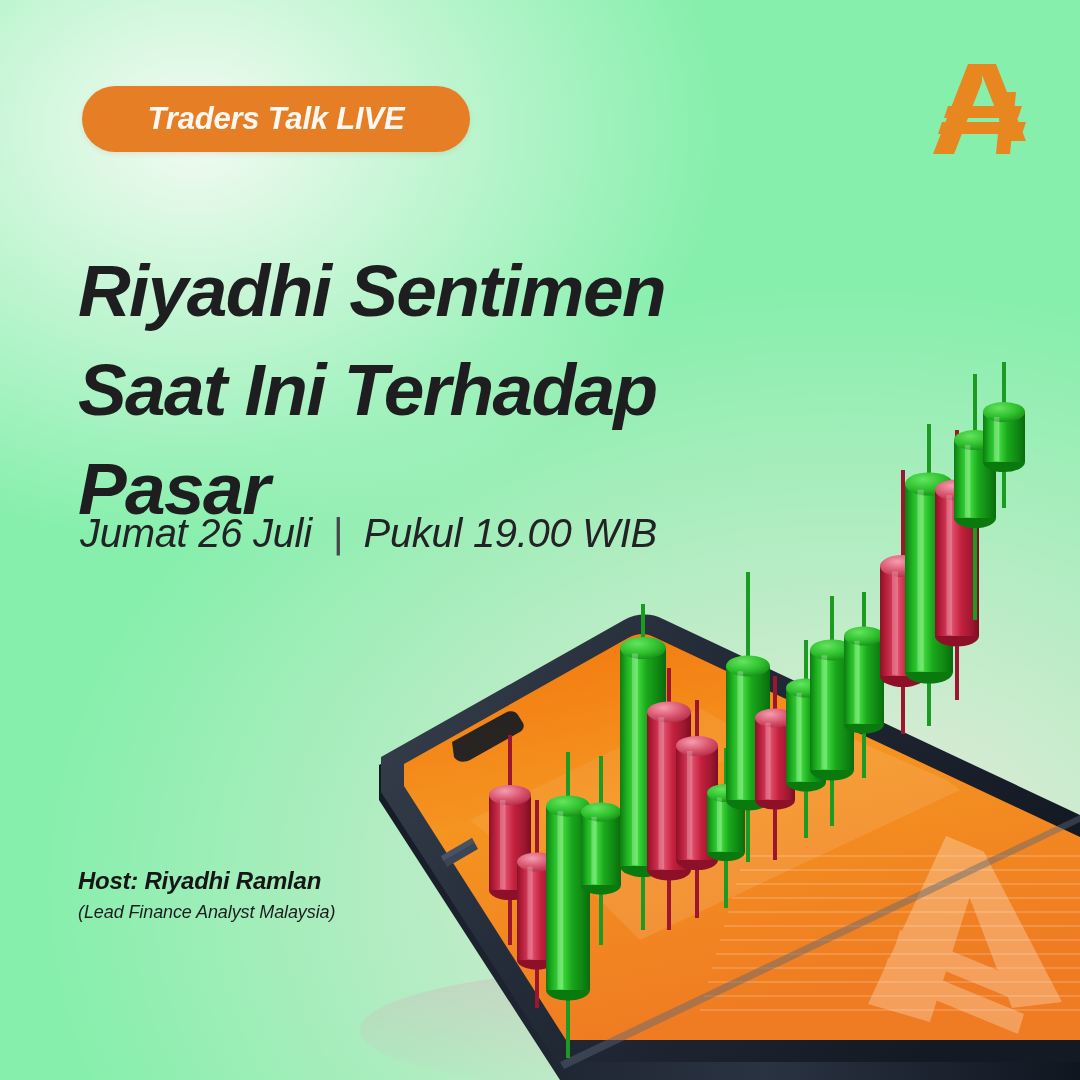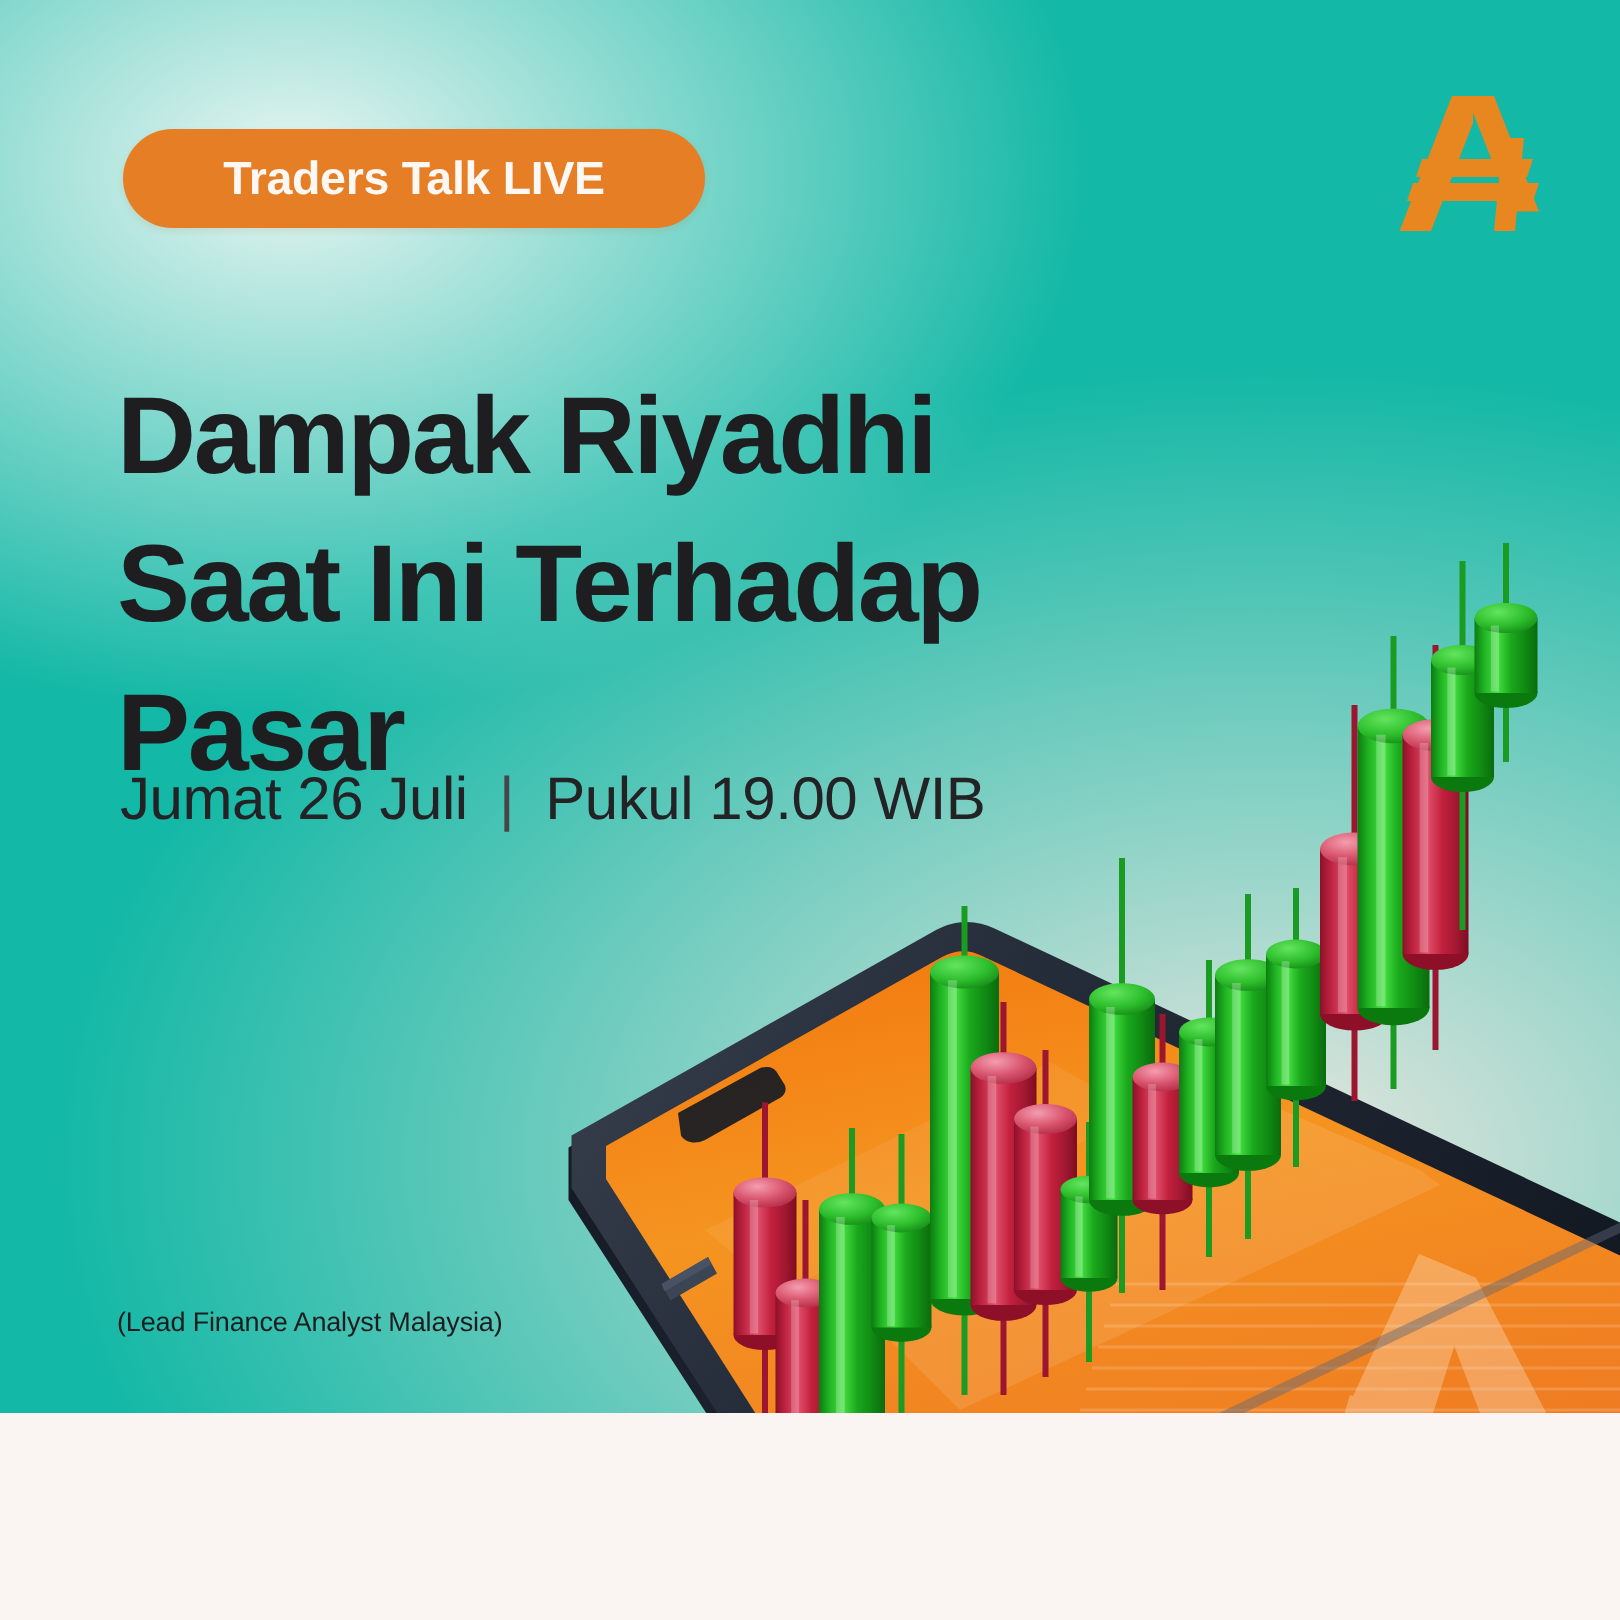--- a/index.html
+++ b/index.html
@@ -5,23 +5,24 @@
 <style>
   html,body{margin:0;padding:0;}
   body{
     width:1080px;height:1080px;
     font-family:"Liberation Sans","DejaVu Sans",sans-serif;
     background:#faf5f2;
     overflow:hidden;
   }
   .poster{
     position:relative;
-    width:1080px;height:942px;
-    background:#14b8a6;
+    width:1080px;height:1080px;
+    background:#86efac;
     overflow:hidden;
+    font-style:italic;
   }
 
   
   .bg-warm{
     position:absolute;inset:0;
     background:
       radial-gradient(120% 90% at 78% 82%, rgba(243,233,226,.95) 0%, rgba(250,245,242,0) 62%),
       radial-gradient(70% 55% at 18% 12%, rgba(255,252,250,.9) 0%, rgba(250,245,242,0) 70%);
     pointer-events:none;
   }
@@ -378,32 +379,33 @@
         <path d="M18 48 L92 48 L88 60 L14 60 Z"></path>
 
         <path d="M12 64 L96 64 L92 76 L8 76 Z"></path>
 
         <path d="M72 34 L86 34 L80 96 L66 96 Z"></path>
       </g>
     </svg>
   </div>
 
   <h1 class="headline">
-    <span class="ln">Dampak Riyadhi</span>
+    <span class="ln">Riyadhi Sentimen</span>
     <span class="ln">Saat Ini Terhadap</span>
     <span class="ln">Pasar</span>
   </h1>
 
   <div class="subline">
     <span>Jumat 26 Juli</span>
     <span class="sep">|</span>
     <span>Pukul 19.00 WIB</span>
   </div>
 
   <div class="credits">
     <div class="credit-block">
+      <div class="credit-name">Host: Riyadhi Ramlan</div>
       <div class="credit-role">(Lead Finance Analyst Malaysia)</div>
     </div>
     <div class="credit-block">
     </div>
   </div>
 
 </div>
 
 </body></html>

